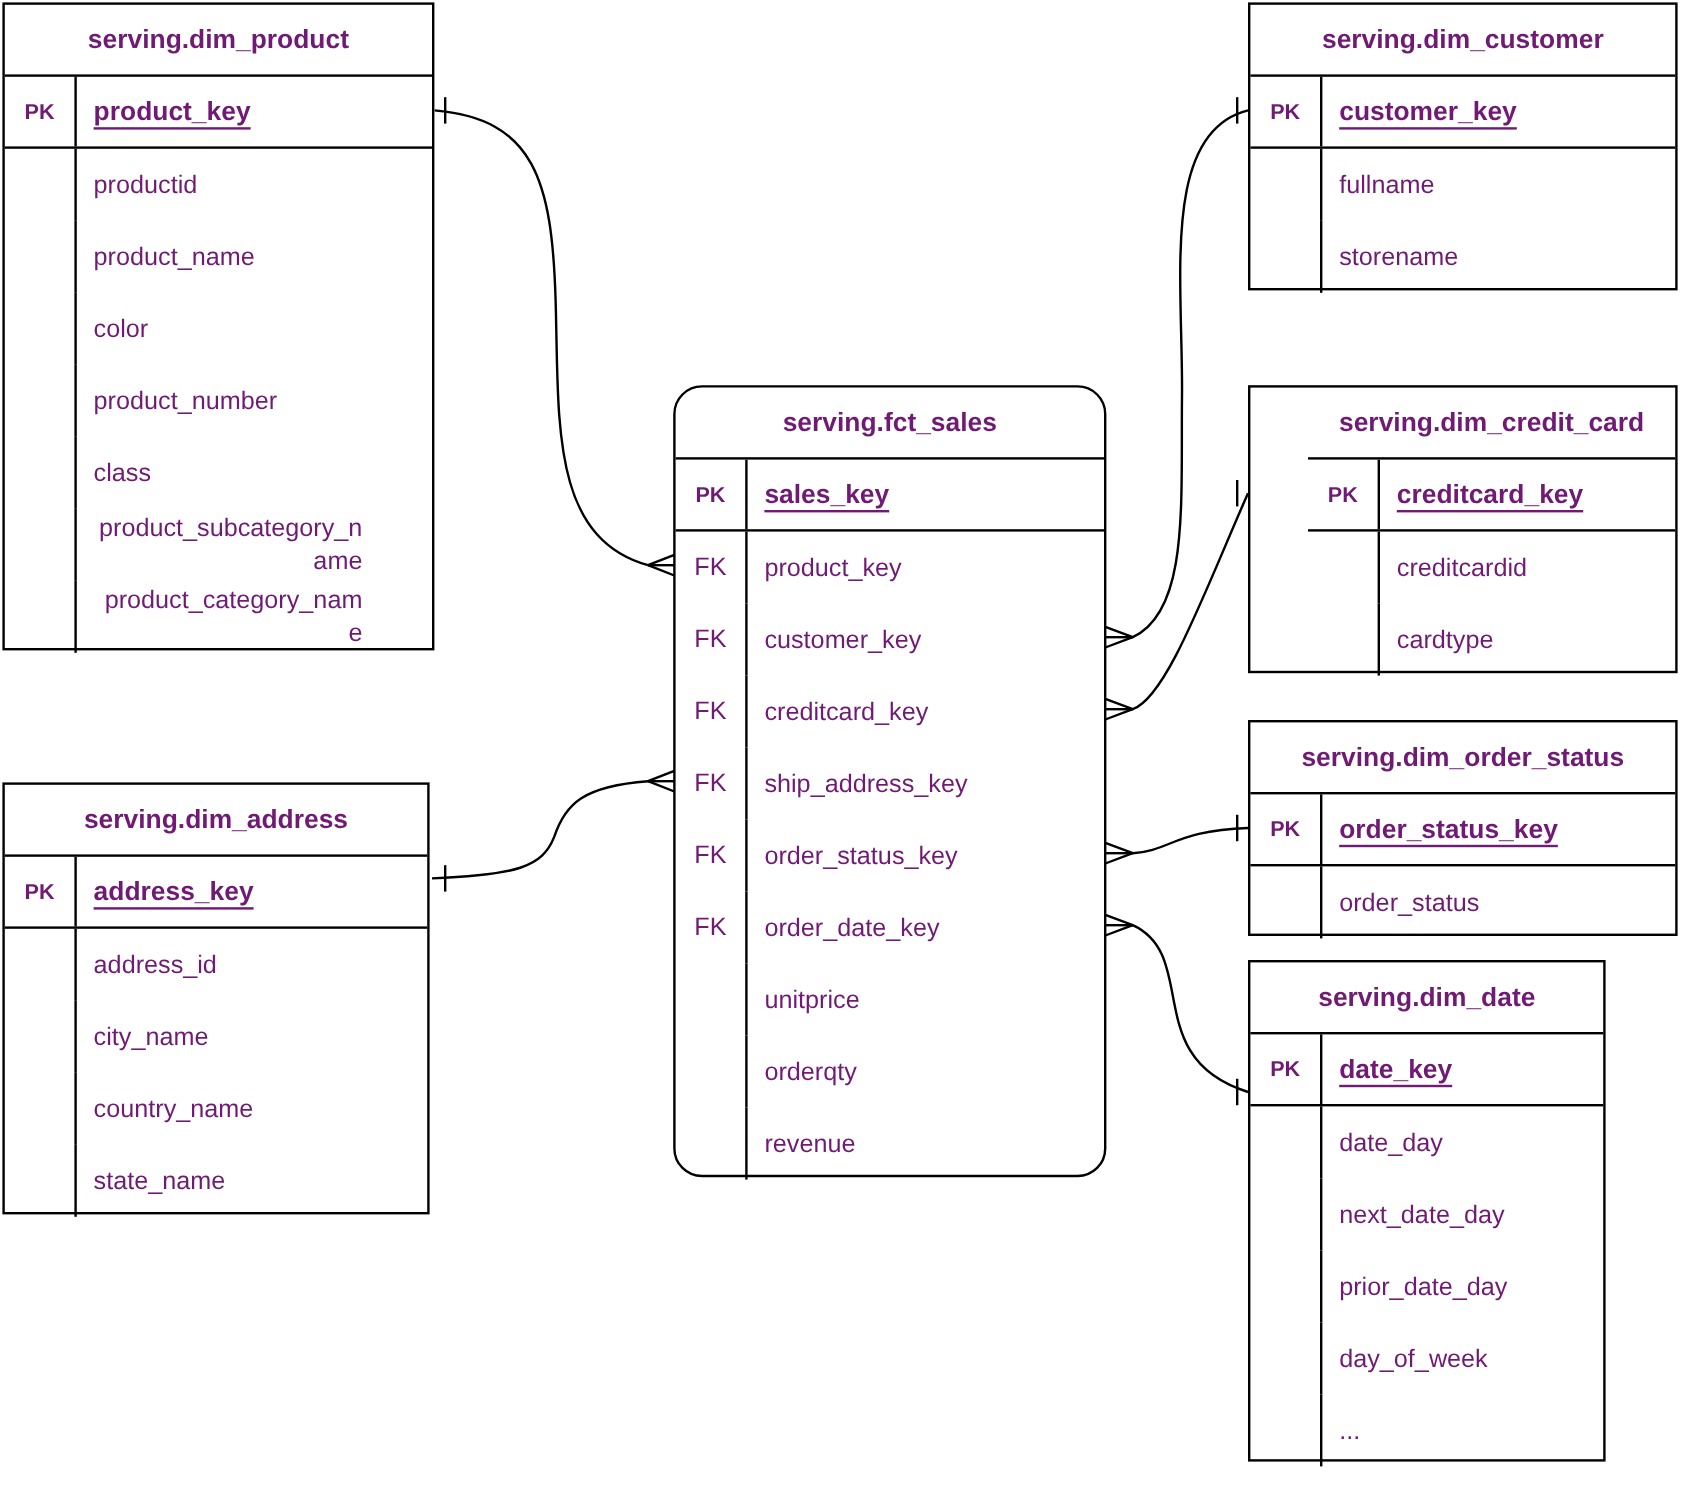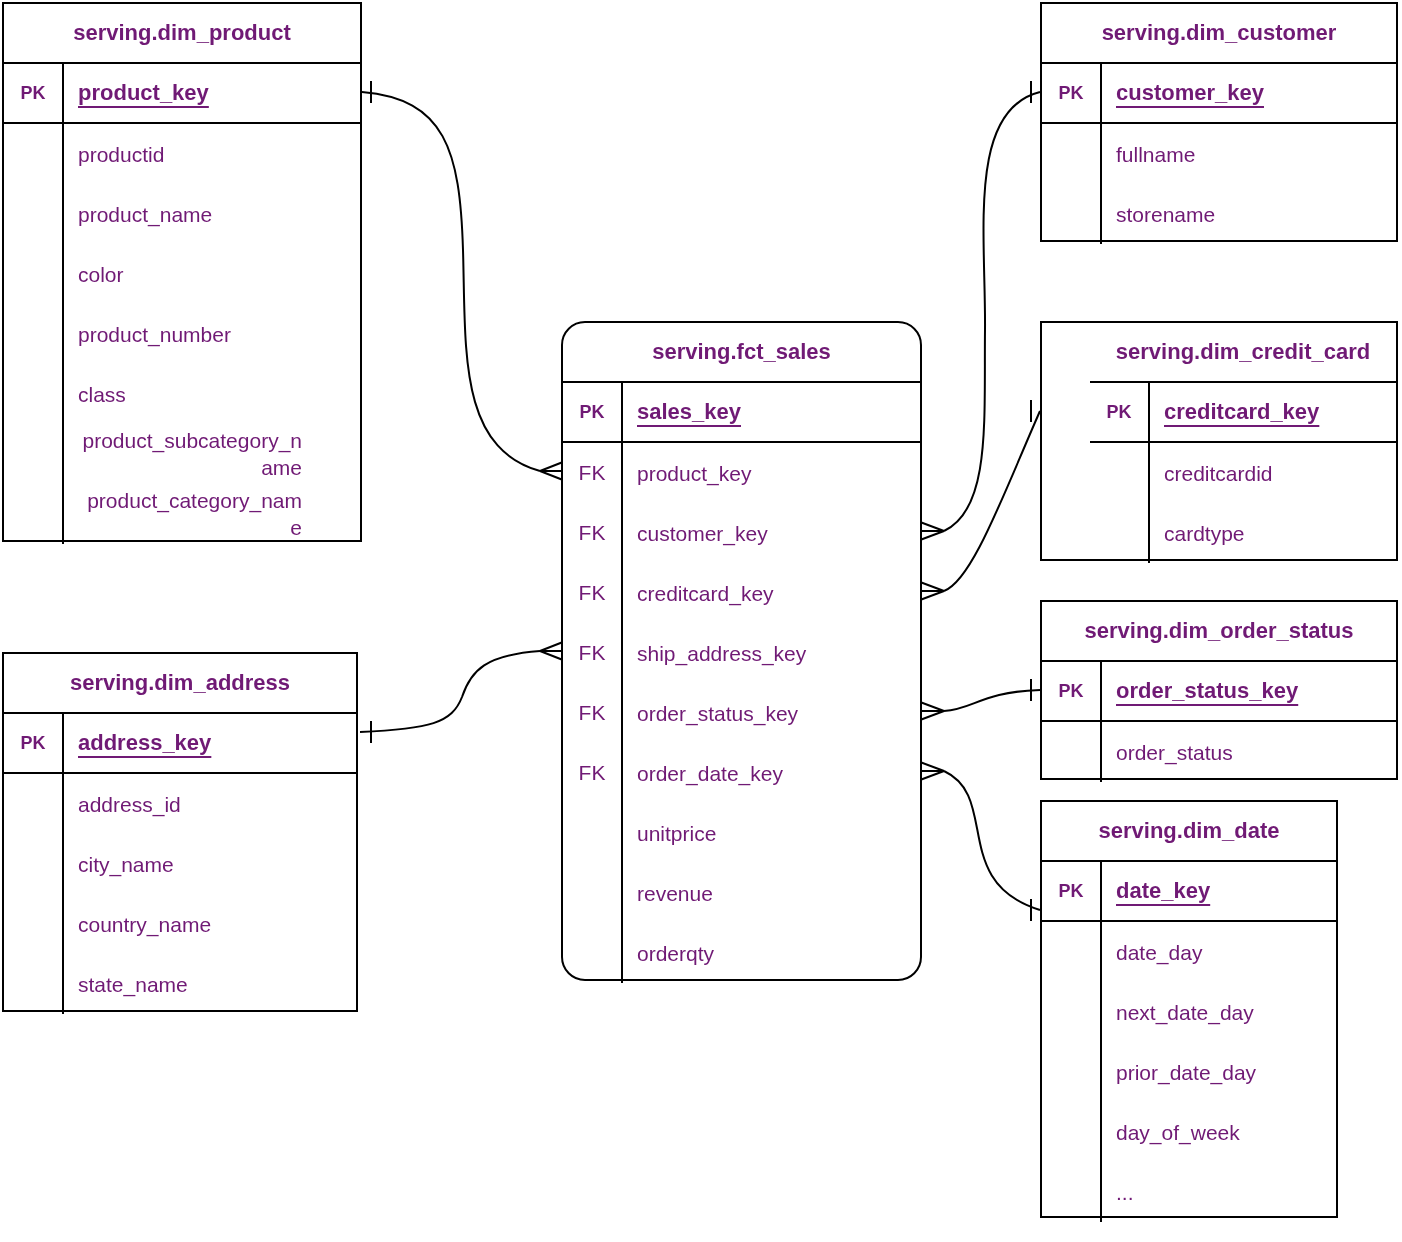--- a/index.html
+++ b/index.html
@@ -198,25 +198,25 @@
         <div class="t-row">
           <div class="kcol">FK</div>
           <div class="fcell">order_date_key</div>
         </div>
         <div class="t-row">
           <div class="kcol"></div>
           <div class="fcell">unitprice</div>
         </div>
         <div class="t-row">
           <div class="kcol"></div>
+          <div class="fcell">orderqty</div>
+        </div>
+        <div class="t-row">
+          <div class="kcol"></div>
           <div class="fcell">revenue</div>
-        </div>
-        <div class="t-row">
-          <div class="kcol"></div>
-          <div class="fcell">orderqty</div>
         </div>
       </div>
   </div>
 
   <div class="erd-table" id="t-dim-credit-card">
     <div class="t-title">serving.dim_credit_card</div>
     <div class="t-key">
       <div class="kcol">PK</div>
       <div class="kfield">creditcard_key</div>
     </div>

